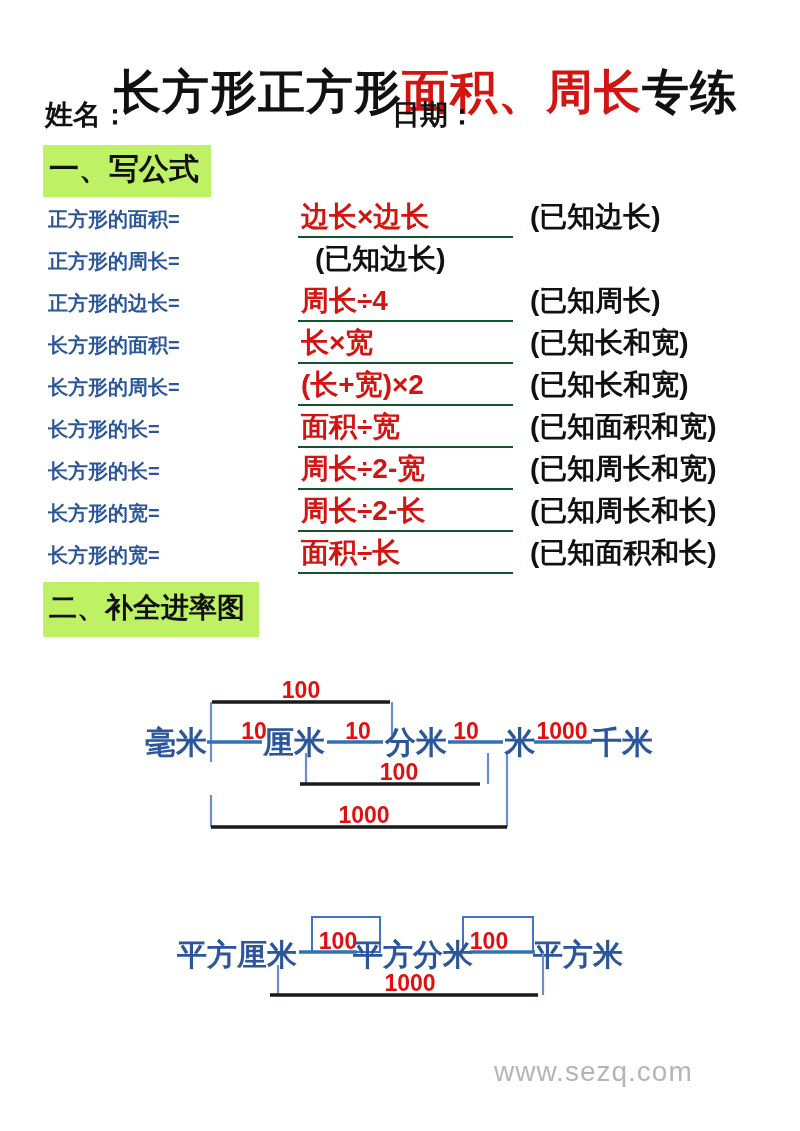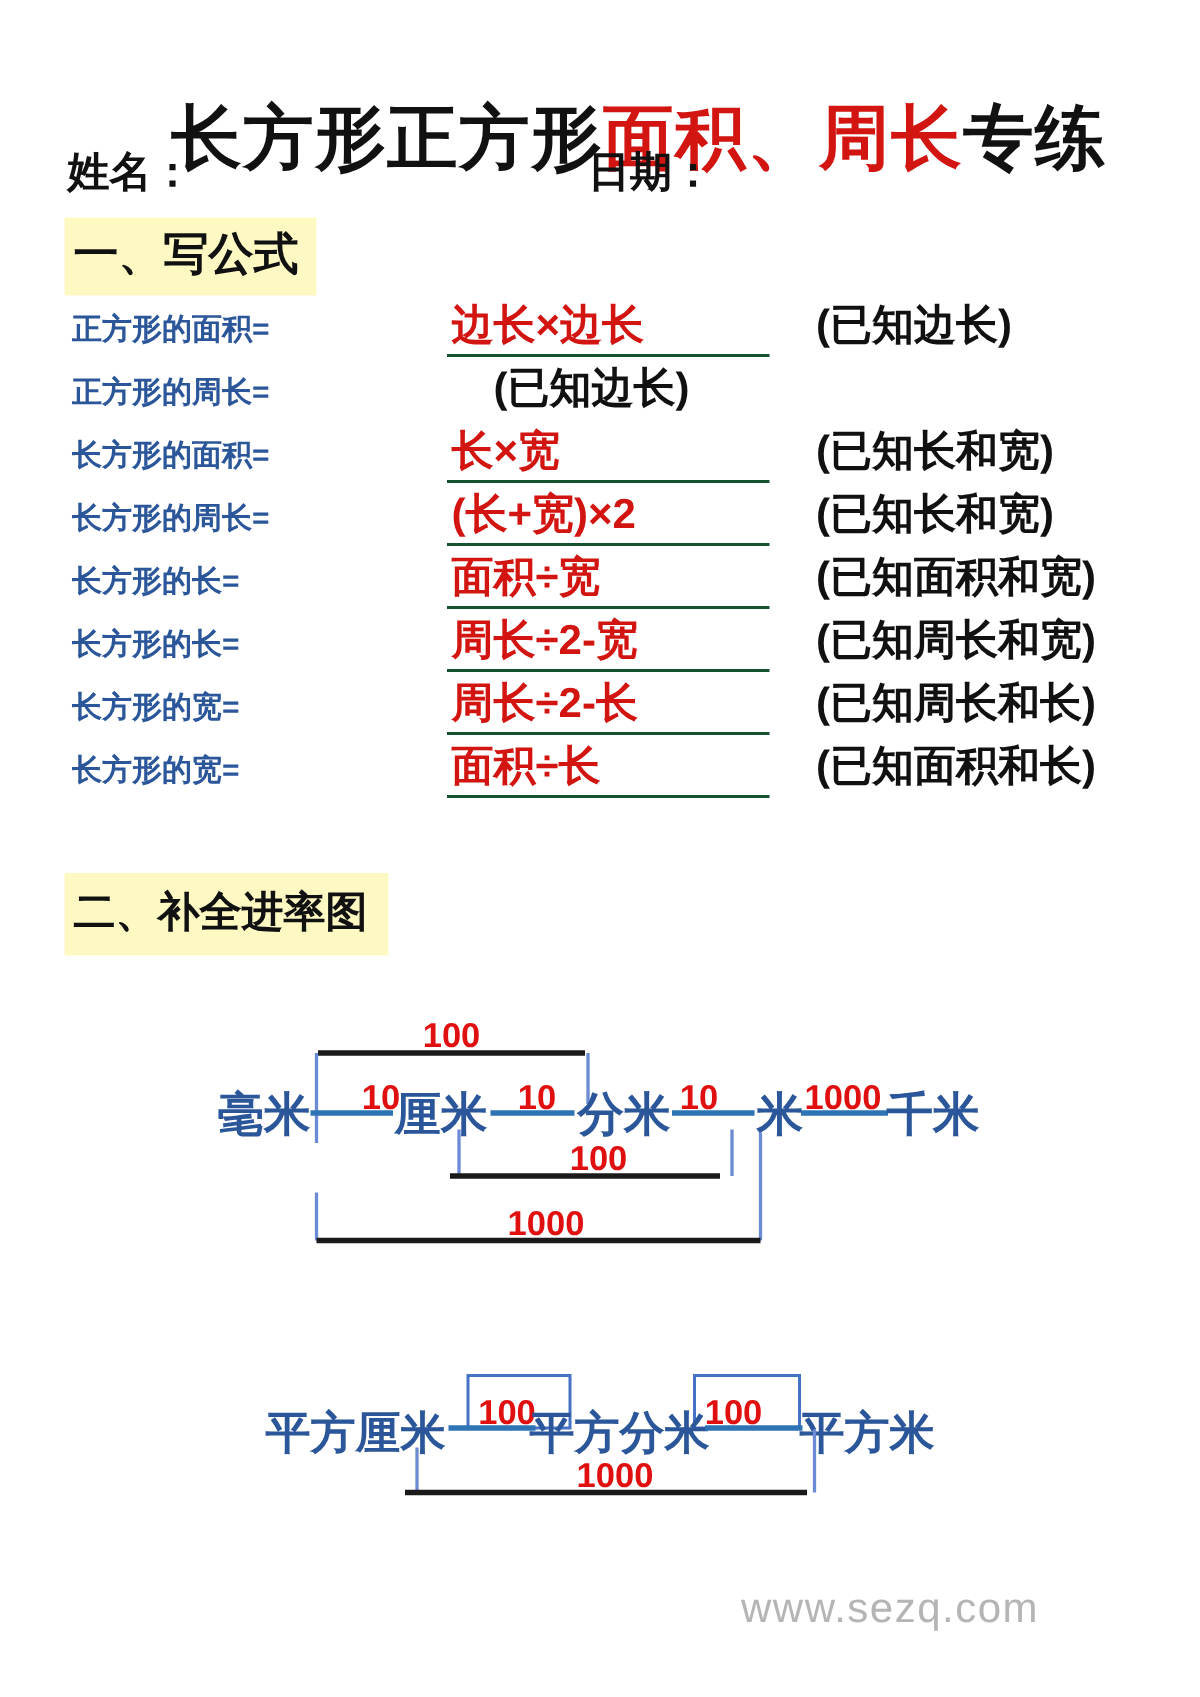--- a/index.html
+++ b/index.html
@@ -9,33 +9,33 @@
   }
   .title{
     position:absolute;top:30px;left:0;width:800px;text-align:center;
     font-size:47px;font-weight:bold;color:#111;letter-spacing:1px;white-space:nowrap;padding-left:26px;
   }
   .title .red{color:#D21510;}
   .meta-label{position:absolute;top:96px;font-size:28px;font-weight:bold;color:#111;}
   .name-label{left:45px;}
   .date-label{left:392px;}
   .sec-heading{
-    position:absolute;left:43px;background:#fef9c3;color:#111;
+    position:absolute;left:43px;background:#bef264;color:#111;
     font-weight:bold;white-space:nowrap;
   }
   .sec1{top:145px;font-size:30px;padding:4px 12px 7px 6px;}
   .sec2{top:582px;font-size:28px;padding:7px 14px 10px 6px;}
   .ftable{position:absolute;left:48px;top:198px;width:730px;}
   .frow{display:flex;align-items:baseline;height:42px;}
   .flabel{width:250px;flex:0 0 250px;color:#2B579A;font-weight:bold;font-size:20px;white-space:nowrap;}
   .fanswer{
     width:212px;flex:0 0 212px;color:#D21510;font-weight:bold;font-size:28px;
     border-bottom:2px solid #14532d;padding-left:3px;white-space:nowrap;
   }
-  .fnote{margin-left:31px;color:#111;font-weight:bold;font-size:28px;white-space:nowrap;}
+  .fnote{margin-left:17px;color:#111;font-weight:bold;font-size:28px;white-space:nowrap;}
   .diag1{position:absolute;left:130px;top:672px;}
   .diag2{position:absolute;left:160px;top:900px;}
   .uline{stroke:#1a1a1a;stroke-width:3.6;}
   .conn{stroke:#2E74B5;stroke-width:3.6;}
   .tick{stroke:#6B8CD4;stroke-width:2.2;}
   .rbox{stroke:#4472C4;stroke-width:2;fill:none;}
   .unit{font-size:31px;font-weight:bold;fill:#2B579A;text-anchor:middle;}
   .unit2{font-size:30px;font-weight:bold;fill:#2B579A;text-anchor:middle;}
   .num{font-size:23px;font-weight:bold;fill:#E01010;text-anchor:middle;}
   .watermark{
@@ -55,20 +55,25 @@
 
 <div class="ftable">
   <div class="frow">
     <span class="flabel">正方形的面积=</span>
     <span class="fanswer">边长×边长</span>
     <span class="fnote">(已知边长)</span>
   </div>
   <div class="frow">
     <span class="flabel">正方形的周长=</span>
     <span class="fnote">(已知边长)</span>
+  </div>
+  <div class="frow">
+    <span class="flabel">正方形的边长=</span>
+    <span class="fanswer">周长÷4</span>
+    <span class="fnote">(已知周长)</span>
   </div>
   <div class="frow">
     <span class="flabel">长方形的面积=</span>
     <span class="fanswer">长×宽</span>
     <span class="fnote">(已知长和宽)</span>
   </div>
   <div class="frow">
     <span class="flabel">长方形的周长=</span>
     <span class="fanswer">(长+宽)×2</span>
     <span class="fnote">(已知长和宽)</span>

